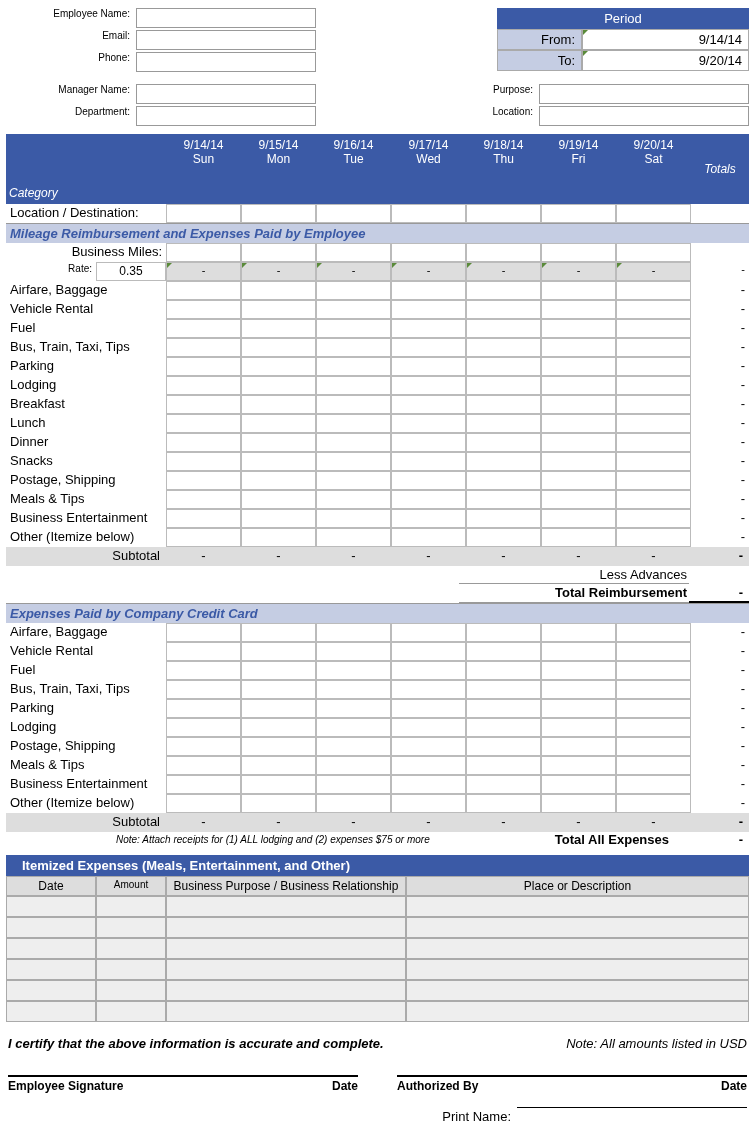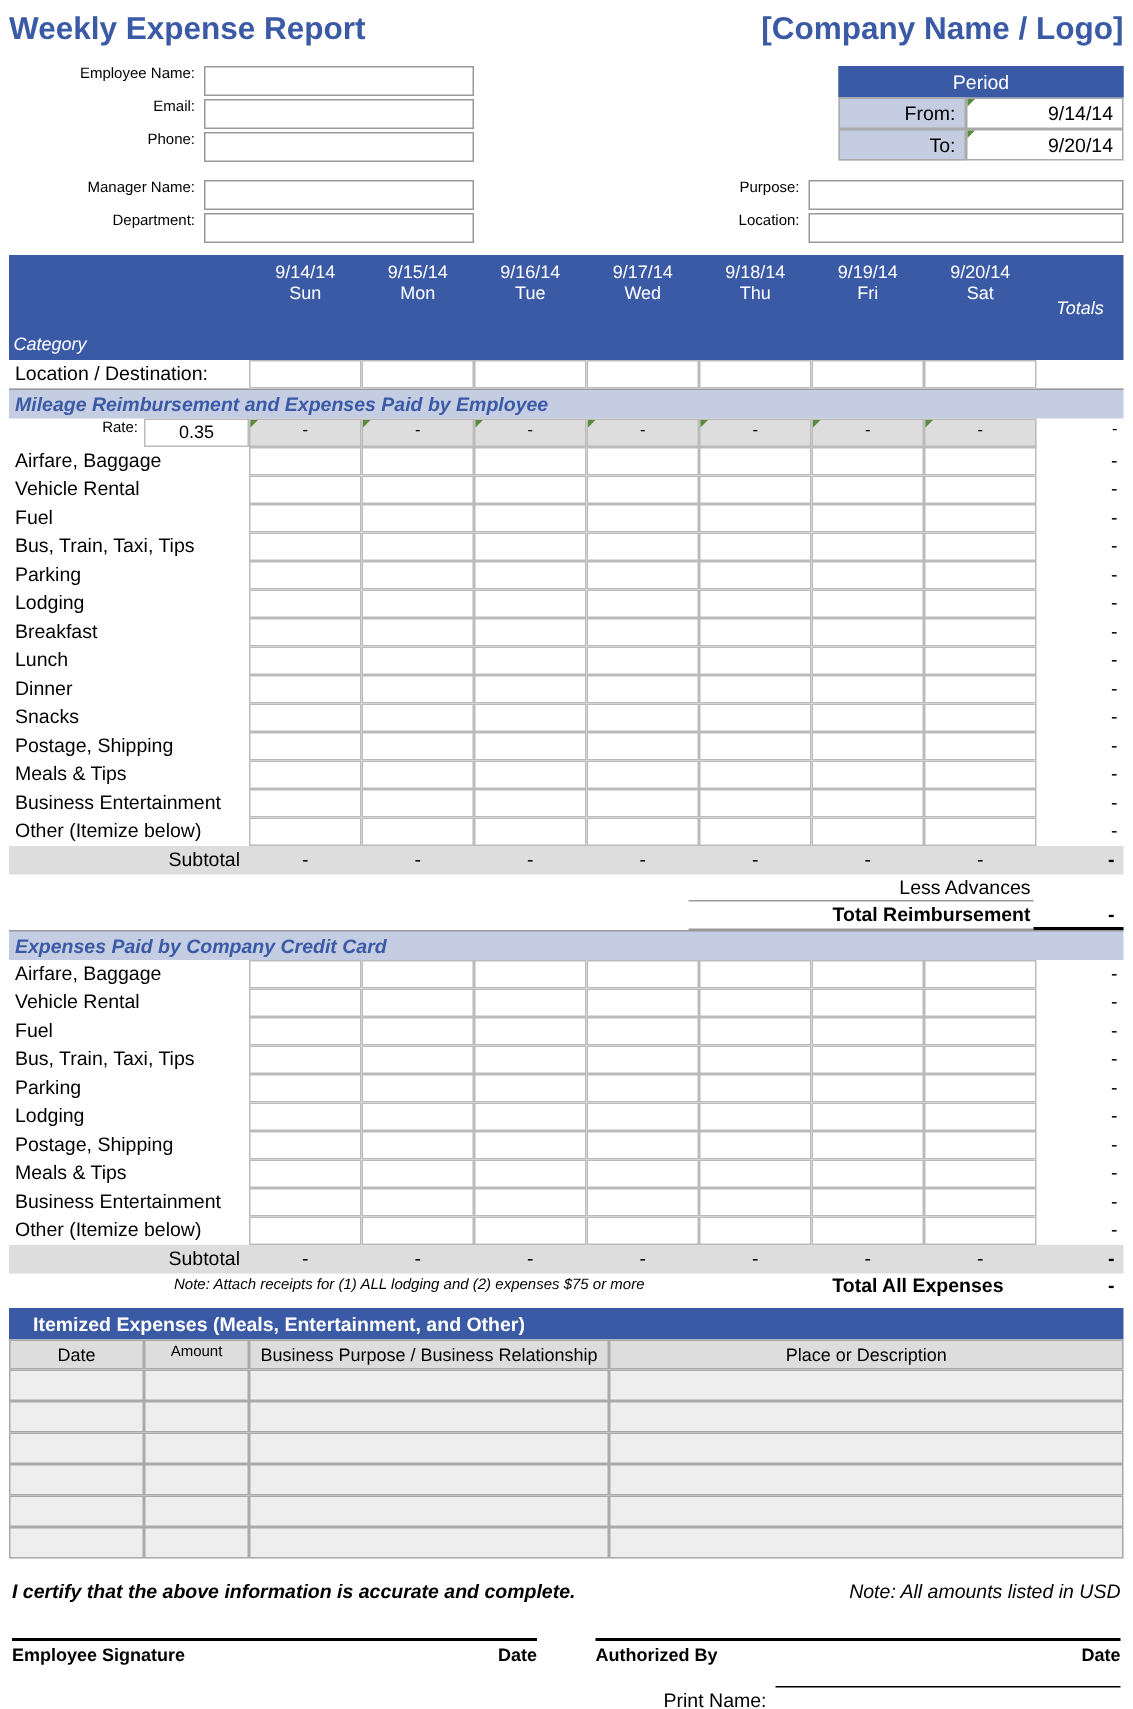--- a/index.html
+++ b/index.html
@@ -5,21 +5,21 @@
 * { box-sizing: border-box; margin: 0; padding: 0; }
 body { font-family: Arial, sans-serif; font-size: 13px; background: #fff; width: 755px; }
 .wrap { padding: 8px 6px; }
 .hdr { display: flex; justify-content: space-between; align-items: flex-start; margin-bottom: 12px; }
 .hdr-title { color: #3b5aa6; font-size: 21px; font-weight: bold; }
 .hdr-company { color: #3b5aa6; font-size: 21px; font-weight: bold; }
 .top-row { display: flex; justify-content: space-between; margin-bottom: 12px; }
 .info-block { display: grid; grid-template-columns: 130px 180px; row-gap: 2px; }
 .info-lbl { text-align: right; padding-right: 6px; font-size: 10px; }
 .info-inp { border: 1px solid #999; height: 20px; background: #fff; }
-.period-box { width: 190px; }
+.period-box { width: 252px; }
 .period-hdr { background: #3b5aa6; color: #fff; text-align: center; font-size: 13px; padding: 2px; border: 1px solid #3b5aa6; }
 .period-row { display: grid; grid-template-columns: 85px 1fr; }
 .period-lbl { background: #c5cde3; text-align: right; padding: 2px 6px; border: 1px solid #aaa; font-size: 13px; }
 .period-val { border: 1px solid #aaa; text-align: right; padding: 2px 6px; font-size: 13px; position: relative; }
 .period-val::before { content:''; position:absolute; top:0; left:0; width:0; height:0; border-left:5px solid #5a8a3a; border-bottom:5px solid transparent; }
 .row2 { display: flex; justify-content: space-between; margin-bottom: 8px; }
 .cat-hdr { background: #3b5aa6; color: #fff; display: grid; grid-template-columns: 160px repeat(7, 75px) 1fr; }
 .cat-hdr > div { padding: 4px 3px; font-size: 12px; }
 .cat-hdr .chc { text-align: center; line-height: 1.2; }
 .cat-hdr .chl { font-style: italic; display: flex; align-items: flex-end; margin-top: 48px; }
@@ -59,24 +59,20 @@
 .sig-box { flex: 1; }
 .sig-line { border-top: 2px solid #000; display: flex; justify-content: space-between; font-weight: bold; font-size: 12px; padding-top: 2px; }
 .print-name { display: flex; justify-content: flex-end; align-items: center; gap: 6px; margin-top: 14px; padding-right: 2px; }
 .print-name .pn-box { border-top: 1px solid #000; width: 230px; height: 18px; }
 </style>
 </head>
 <body>
 
 <div class="wrap">
 
-<div class="hdr">
-  <div class="hdr-title">Weekly Expense Report</div>
-  <div class="hdr-company">[Company Name / Logo]</div>
-</div>
 
 <div class="top-row">
   <div class="info-block">
     <div class="info-lbl">Employee Name:</div>
     <div class="info-inp"></div>
     <div class="info-lbl">Email:</div>
     <div class="info-inp"></div>
     <div class="info-lbl">Phone:</div>
     <div class="info-inp"></div>
   </div>
@@ -128,20 +124,31 @@
       <div class="cell"></div>
       <div class="cell"></div>
       <div class="cell"></div>
       <div class="cell"></div>
       <div class="cell"></div>
   <div class="rtot" style="border:none;"></div>
 </div>
 
 <div class="sec-hdr">Mileage Reimbursement and Expenses Paid by Employee</div>
 
+<div class="grid-row">
+  <div class="rlbl" style="text-align:right;">Business Miles:</div>
+  <div class="cell"></div>
+      <div class="cell"></div>
+      <div class="cell"></div>
+      <div class="cell"></div>
+      <div class="cell"></div>
+      <div class="cell"></div>
+      <div class="cell"></div>
+  <div class="rtot" style="border:none;"></div>
+</div>
 
 <div class="rate-row">
   <div class="rate-lbl">Rate:</div>
   <div class="rate-val">0.35</div>
   <div class="rcalc">-</div>
       <div class="rcalc">-</div>
       <div class="rcalc">-</div>
       <div class="rcalc">-</div>
       <div class="rcalc">-</div>
       <div class="rcalc">-</div>

